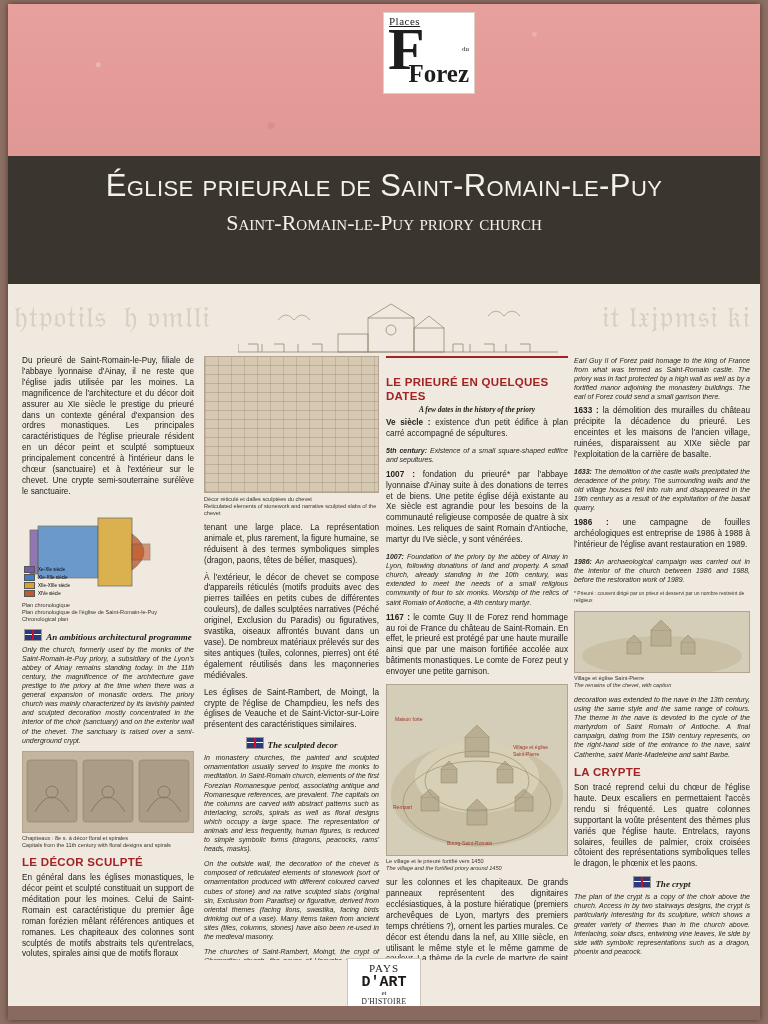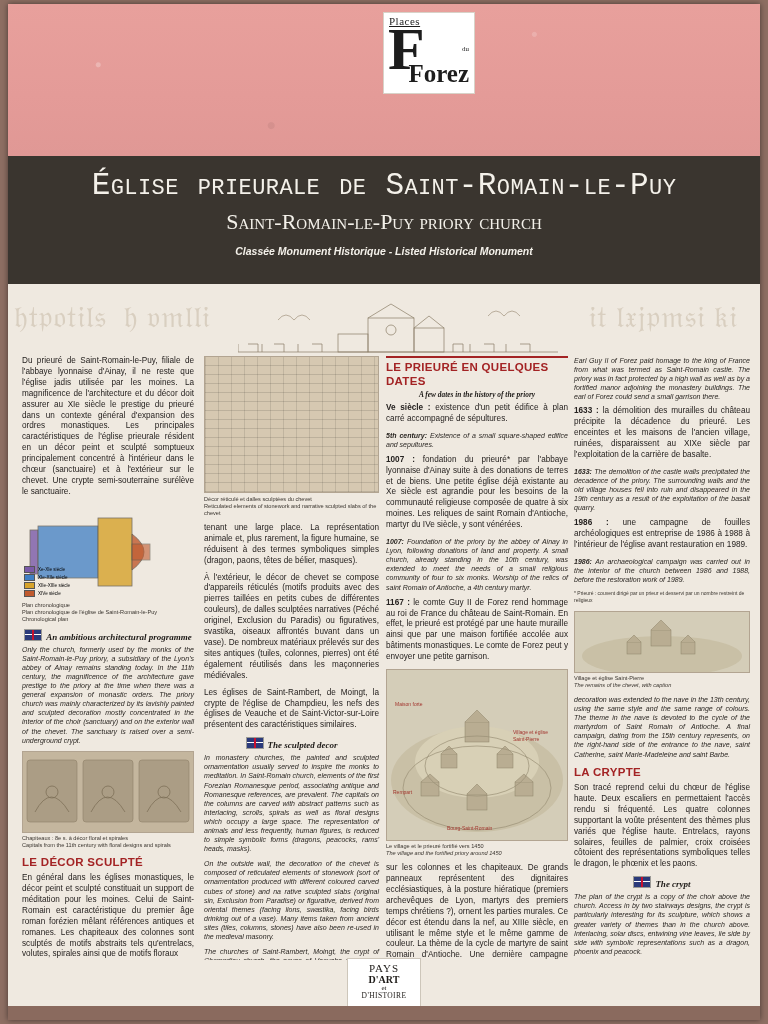--- a/index.html
+++ b/index.html
@@ -71,21 +71,21 @@
     background: #3a352f;
     color: #f4f1ea;
     text-align: center;
     box-sizing: border-box;
     padding-top: 12px;
   }
   .title-main {
     font-size: 31px;
     letter-spacing: .4px;
     font-variant: small-caps;
-    font-family: Liberation Mono, monospace;
+    font-family: Liberation Sans, sans-serif;
     white-space: nowrap;
   }
   .title-sub {
     font-size: 22px;
     margin-top: 6px;
     font-variant: small-caps;
     font-family: "Liberation Serif", serif;
   }
   .title-note {
     font-size: 10.5px;
@@ -106,21 +106,21 @@
   }
   .ghost-text {
     position:absolute;
     top: 16px; left: 6px;
     font-size: 30px;
     color: #d9cfc0;
     font-family:"Liberation Serif",serif;
     letter-spacing: 1px;
     white-space: nowrap;
   }
-  .ghost-text.right { left: auto; right: 22px; margin-left: 32px; }
+  .ghost-text.right { left: auto; right: 9px; margin-left: 32px; }
   .sketch {
     position:absolute;
     bottom:0;
     border-bottom: 1px solid #b9ad98;
   }
 
   
   .body-area {
     position: absolute;
     left: 0; top: 352px;
@@ -244,21 +244,21 @@
     background:#fff;
     border: 1px solid #cdc6ba;
     text-align:center;
     box-sizing:border-box;
     padding-top:4px;
     line-height:1.05;
     font-family:"Liberation Serif",serif;
     color:#1d1a17;
   }
   .pays-logo .a{font-size:11px; letter-spacing:1px;}
-  .pays-logo .b{font-size:10px; font-weight:bold;}
+  .pays-logo .b{font-size:15px; font-weight:bold;font-family:Liberation Mono, monospace;}
   .pays-logo .c{font-size:7px;}
   .pays-logo .d{font-size:7.5px; letter-spacing:.4px;}
   .bot-strip {
     position:absolute; left:0; bottom:0; width:100%; height:14px;
     background:#8a6a5e;
   }
 </style>
 </head>
 <body>
 
@@ -270,21 +270,20 @@
       <div class="bigF">F</div>
       <div class="l1">Places</div>
       <div class="l2">du</div>
       <div class="l3">Forez</div>
     </div>
   </div>
 
   <div class="title-band">
     <div class="title-main">Église prieurale de Saint-Romain-le-Puy</div>
     <div class="title-sub">Saint-Romain-le-Puy priory church</div>
-    <div class="title-note">Classée Monument Historique - Listed Historical Monument</div>
   </div>
 
   <div class="drawing-strip">
     <div class="ghost-text">𝔥𝔱𝔭𝔬𝔱𝔦𝔩𝔰&nbsp;&nbsp;𝔥&nbsp;𝔳𝔪𝔩𝔩𝔦</div>
     <div class="ghost-text right">𝔦𝔱&nbsp;𝔩𝔵𝔧𝔭𝔪𝔰𝔦&nbsp;𝔨𝔦</div>
     <svg class="sketch" style="left:230px; width:320px; height:72px;" viewBox="0 0 320 72">
       <g stroke="#8a7c66" fill="none" stroke-width="0.7">
         <rect x="130" y="18" width="46" height="34"></rect>
         <path d="M130 18 L153 4 L176 18"></path>
         <rect x="176" y="28" width="30" height="24"></rect>
@@ -382,21 +381,21 @@
       </div>
       <div class="en-block">In monastery churches, the painted and sculpted ornamentation usually served to inspire the monks to meditation. In Saint-Romain church, elements of the first Forezian Romanesque period, associating antique and Romanesque references, are prevalent. The capitals on the columns are carved with abstract patterns such as interlacing, scrolls, spirals as well as floral designs which occupy a large space. The representation of animals and less frequently, human figures, is reduced to simple symbolic forms (dragons, peacocks, rams' heads, masks).</div>
       <div class="en-block">On the outside wall, the decoration of the chevet is composed of reticulated elements of stonework (sort of ornamentation produced with different coloured carved cubes of stone) and na rative sculpted slabs (original sin, Exclusion from Paradise) or figurative, derived from oriental themes (facing lions, swastika, facing birds drinking out of a vase). Many items taken from ancient sites (tiles, columns, stones) have also been re-used in the medieval masonry.</div>
       <div class="en-block">The churches of Saint-Rambert, Moingt, the crypt of Champdieu church, the naves of Veauche and Saint-Victor church, present similar characteristics.</div>
 
       <h3 class="section-title">Les peintures murales</h3>
       <p class="txt">Du XIe siècle subsiste qu'un seul fragment, situé dans le transept, représentant un lion bondissant (allusion à l'Apocalypse de saint Jean). Au XIVe siècle, le sanctuaire se dote d'un nouveau décor visible dans la travée de chœur et la chapelle sud. La décoration est accordée par des motifs géométriques, parfois aux couleurs très vives,</p>
     </div>
 
     <div class="col col-3">
-      <div style="border-top:2px solid #a32324;padding-top:2px;">
+      <div style="border-top:2px solid #a32324;padding-top:17px;">
         <h3 class="section-title" style="margin-bottom:1px">Le prieuré en quelques dates</h3>
         <div class="en-head" style="font-size:7.4px;margin-bottom:4px">A few dates in the history of the priory</div>
       </div>
 
       <p class="txt">
         <b>Ve siècle :</b>
         <span>existence d'un petit édifice à plan carré accompagné de sépultures.</span>
       </p>
       <div class="en-block">
         <b>5th century:</b> <span>Existence of a small square-shaped edifice and sepultures.</span>

